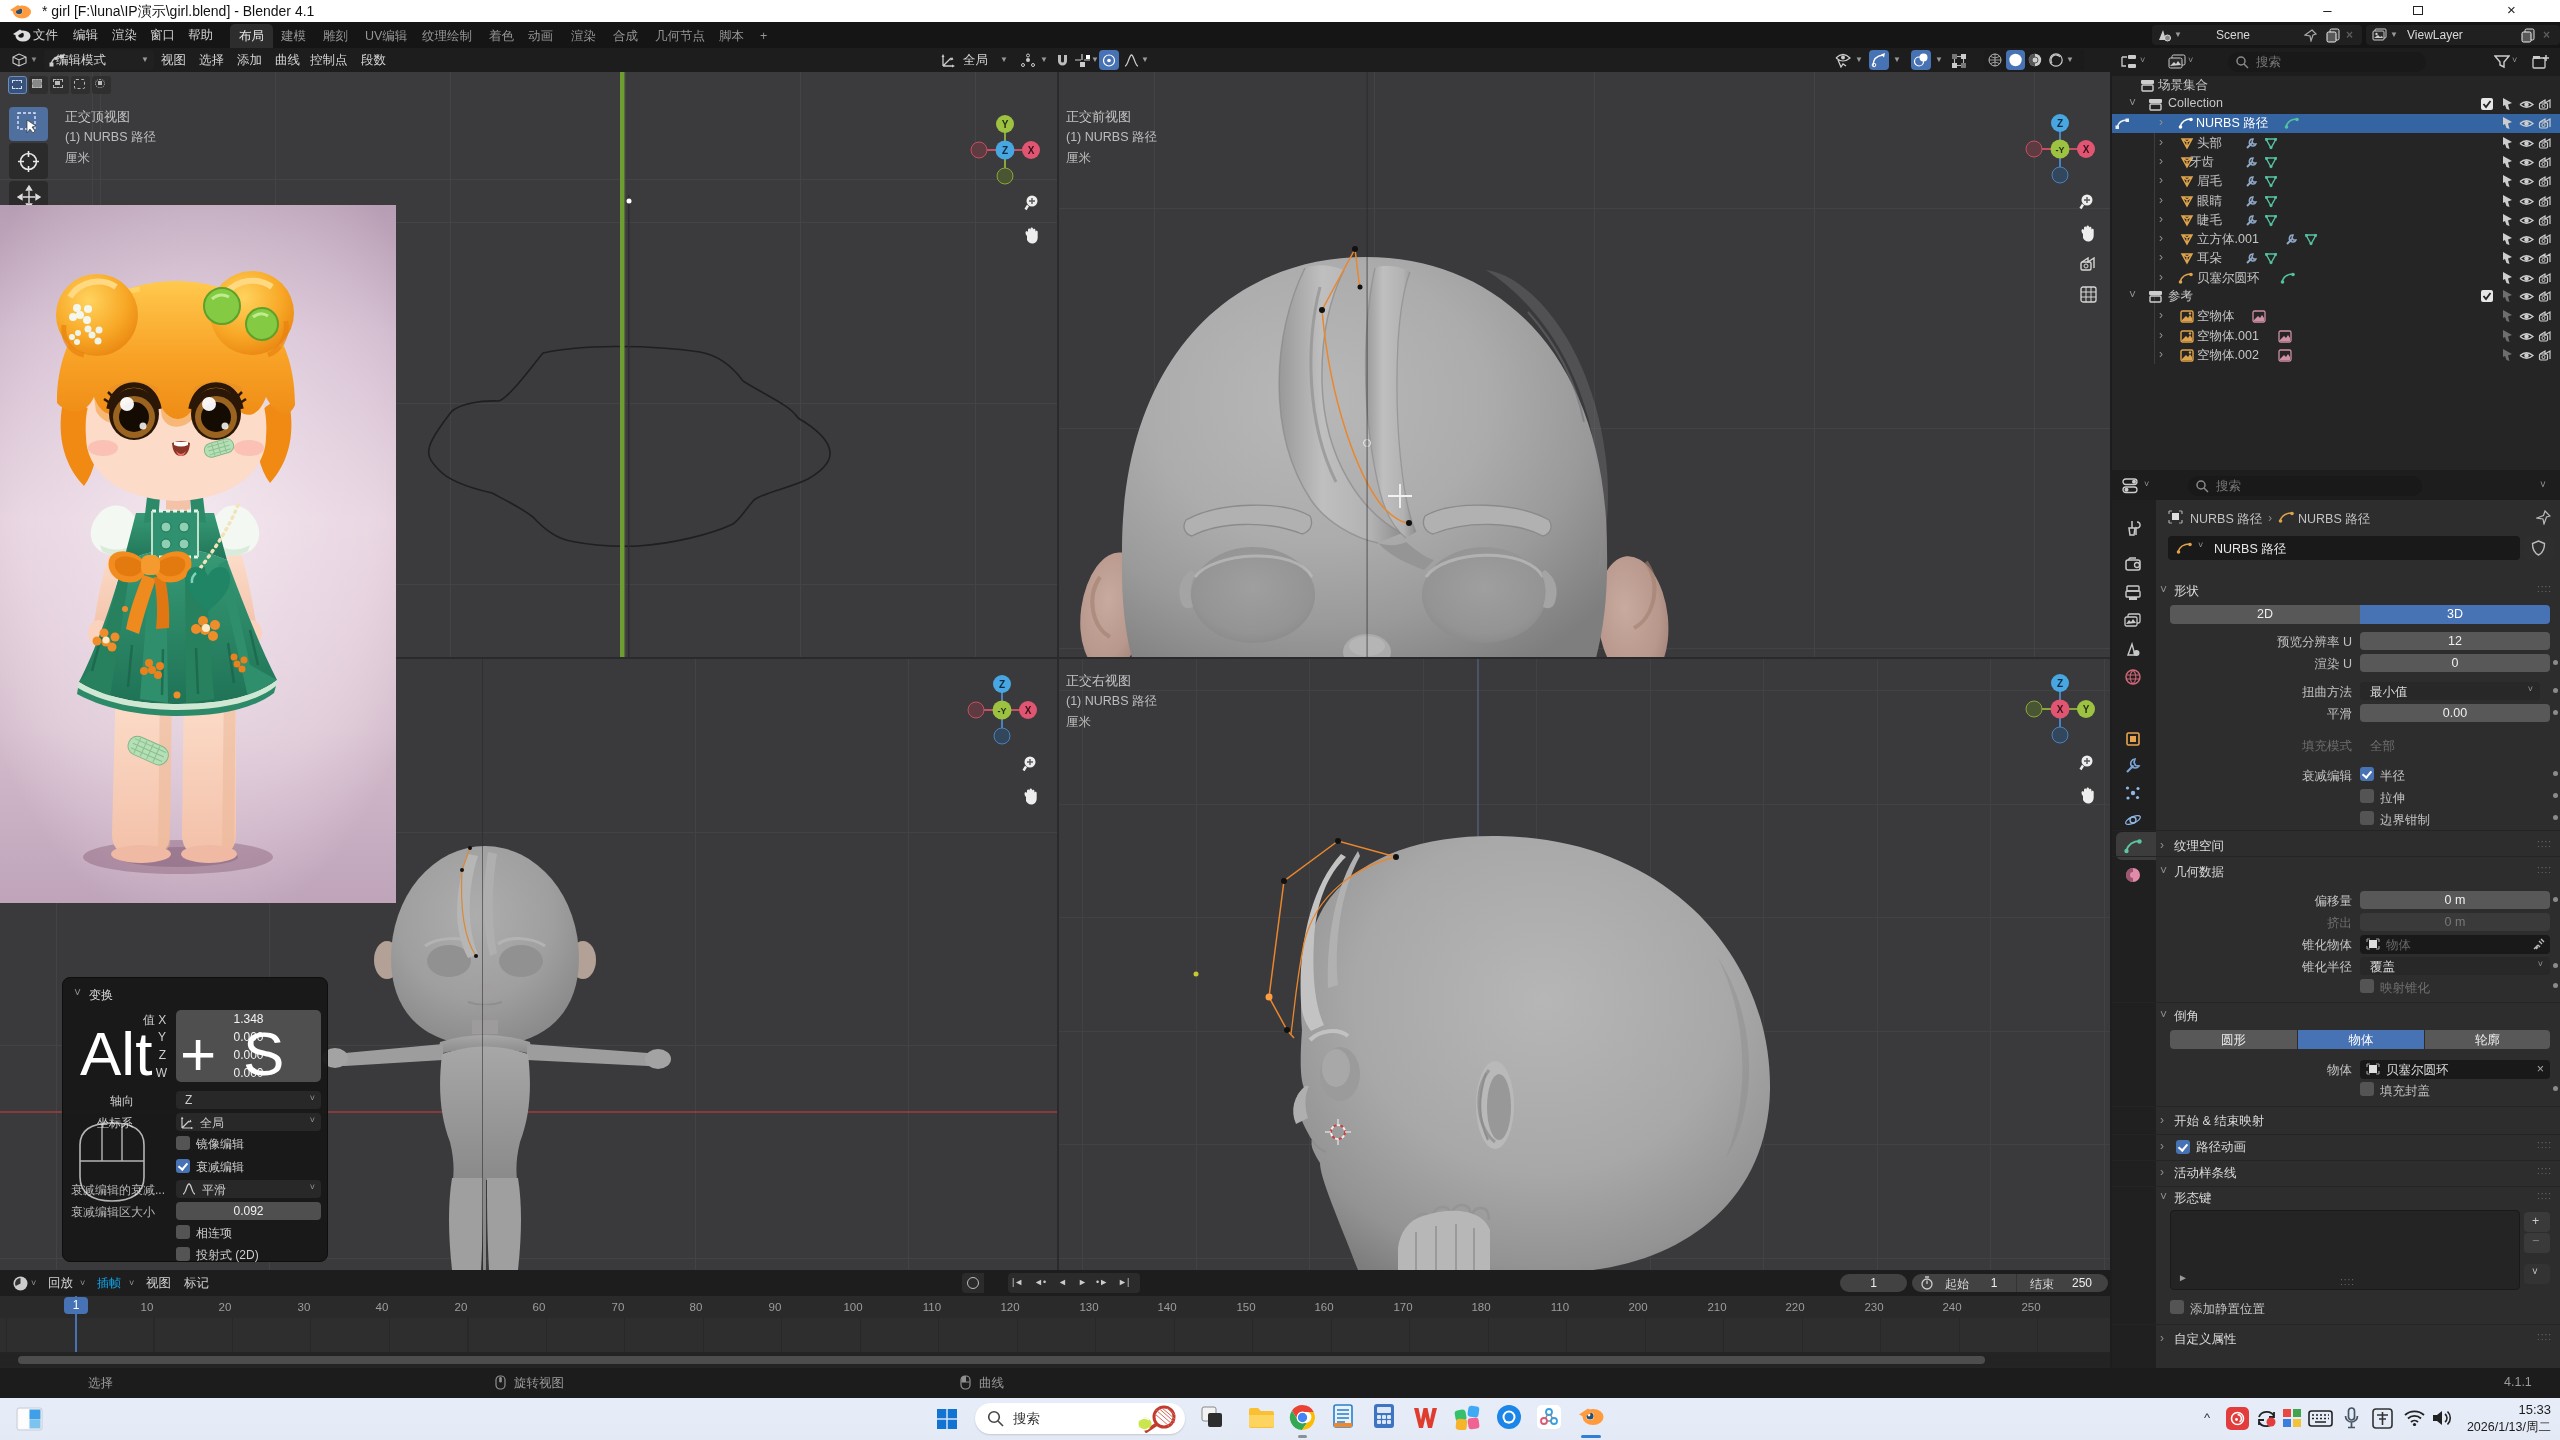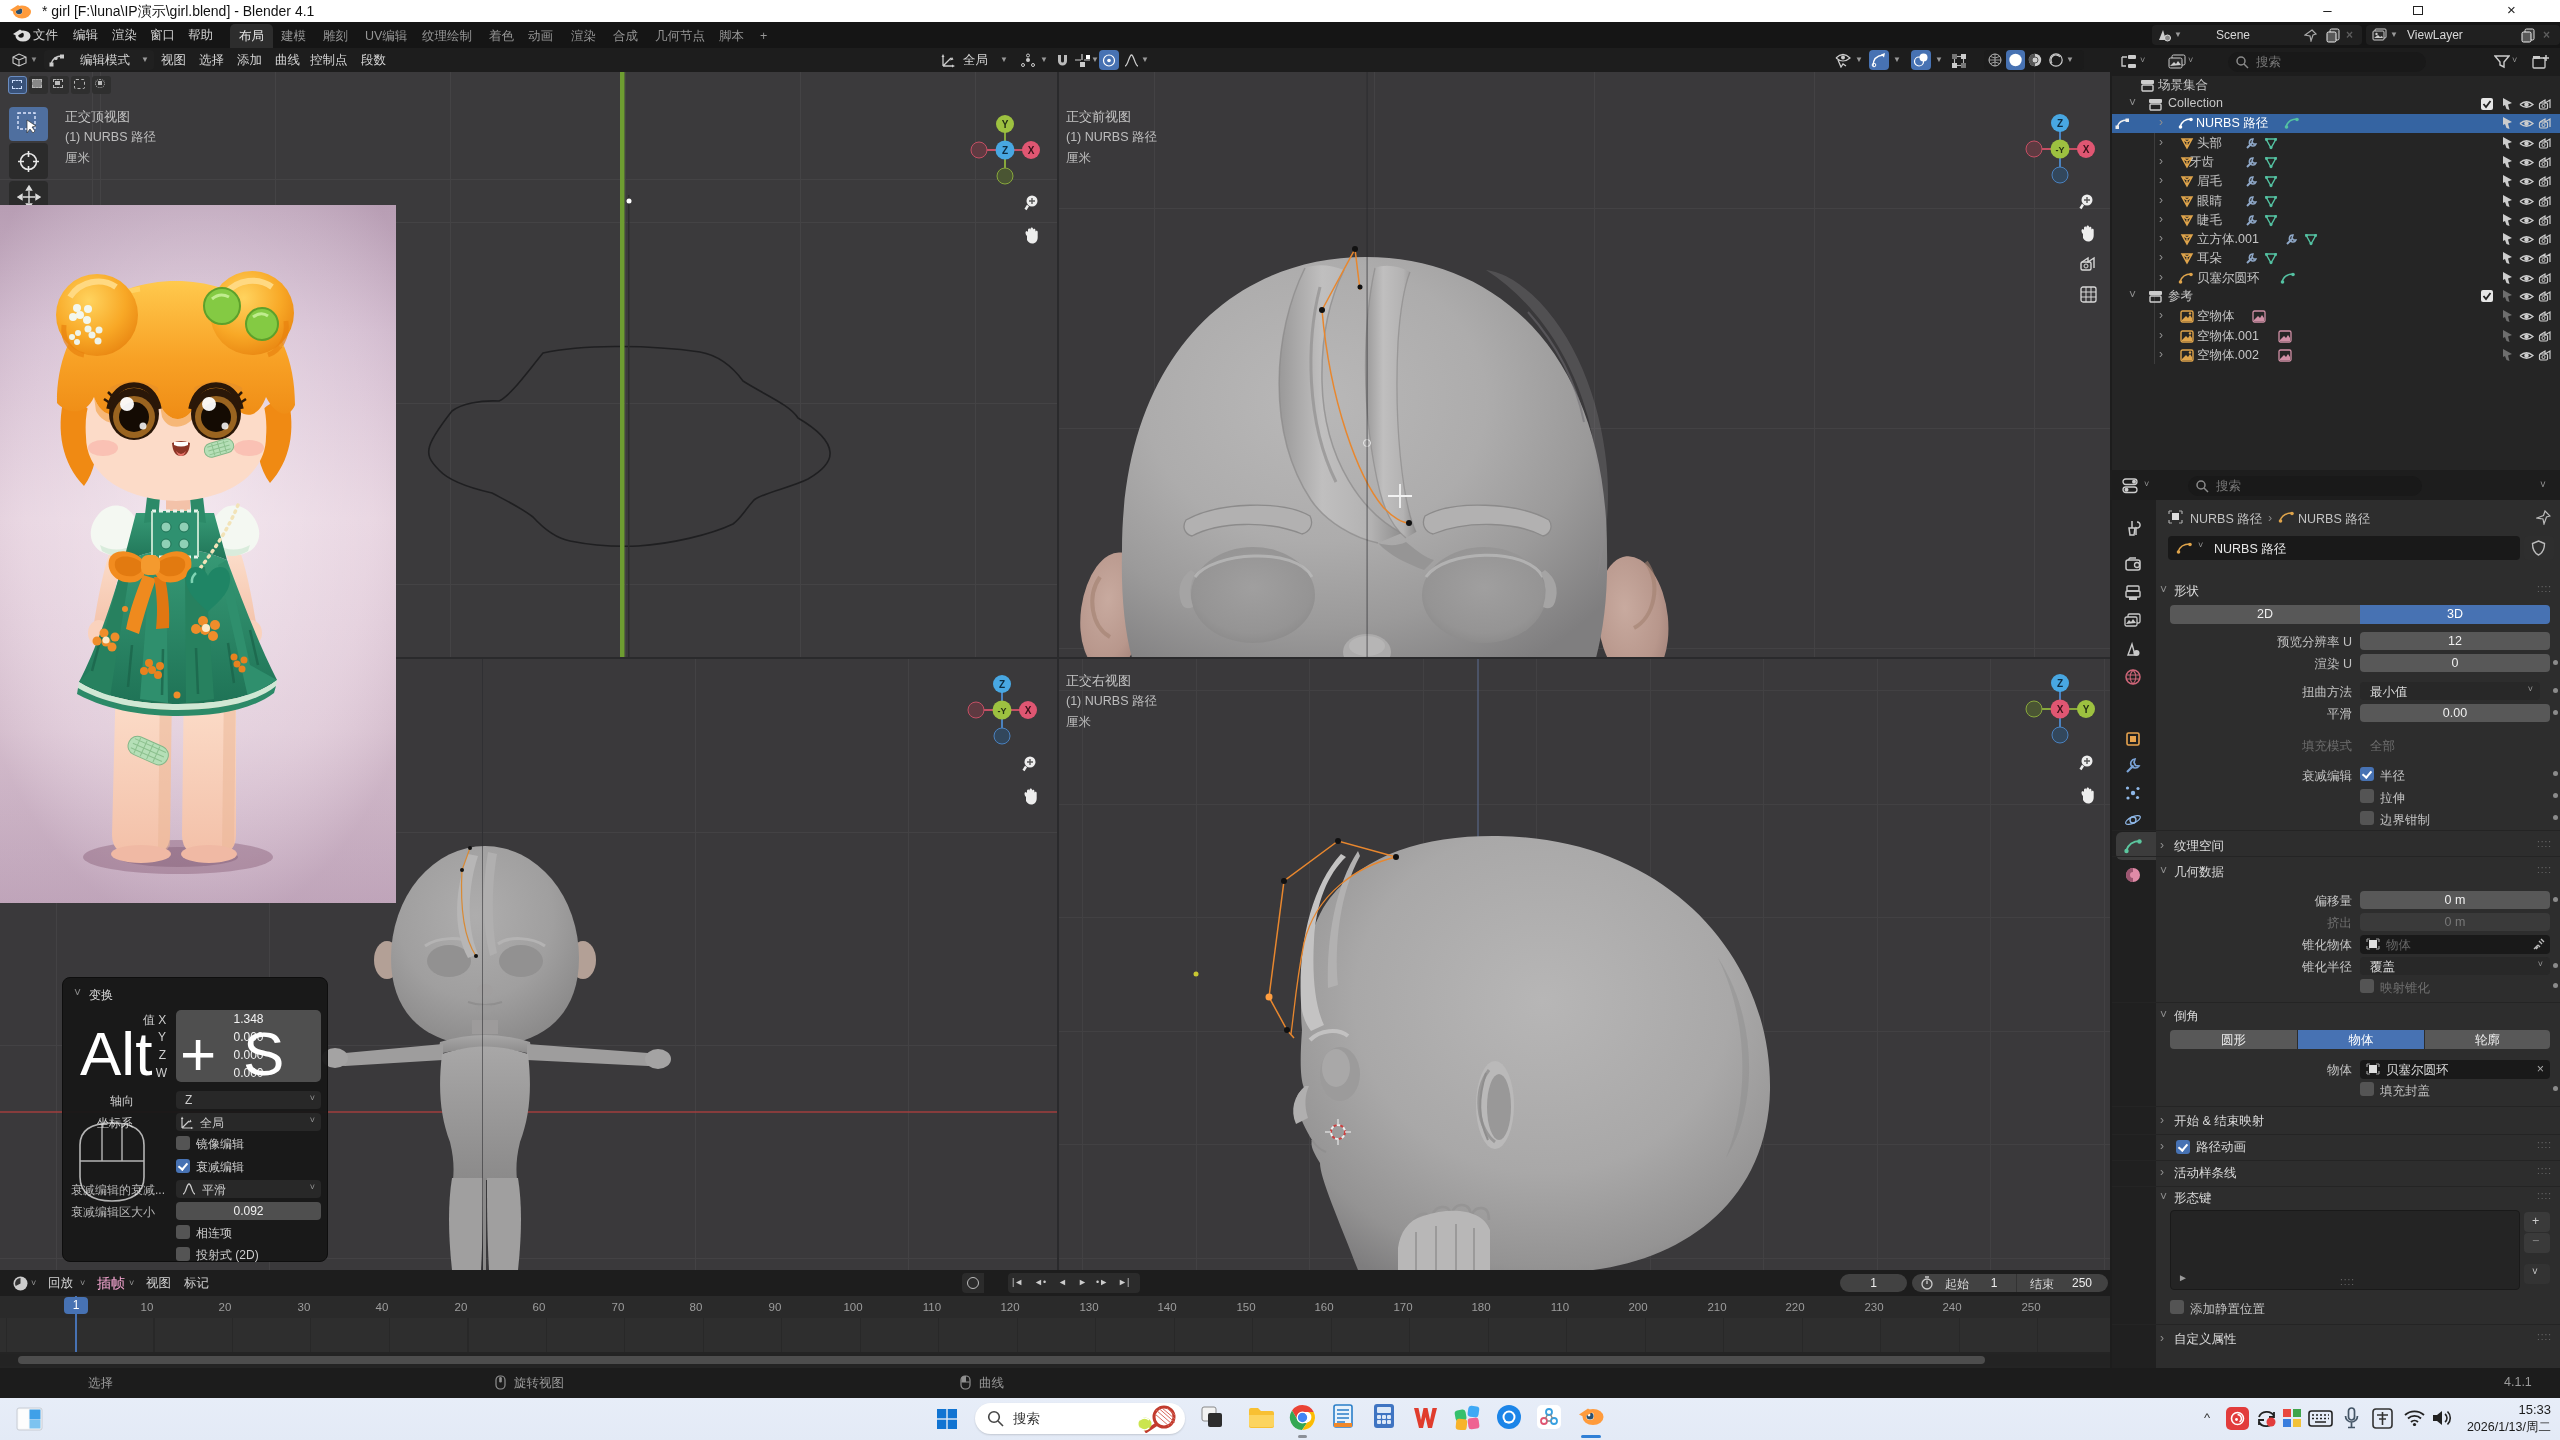--- a/index.html
+++ b/index.html
@@ -658,21 +658,21 @@
         <path d="M2,11 L8,14 L15,11 L15,5 L8,2 L2,5 Z M2,5 L8,8 L15,5 M8,8 L8,14" fill="none" stroke="#ccc" stroke-width="1.1"></path>
       </svg>
   <span class="vh" style="left:30px;color:#888;font-size:8px">▼</span>
   <div class="vh" style="left:44px;width:110px;height:20px;top:2px;background:#202020;border-radius:4px"></div>
   <svg class="abs" style="left:49px;top:5px" width="15" height="14" viewBox="0 0 15 14">
         <path d="M2,11 C4,4 10,3 13,3" fill="none" stroke="#ccc" stroke-width="1.3"></path>
         <rect x="0.5" y="9.5" width="4" height="4" fill="#ccc"></rect>
         <rect x="11" y="1.5" width="4" height="4" fill="#ccc"></rect>
         <circle cx="7" cy="5.5" r="1.6" fill="#ccc"></circle>
       </svg>
-  <span class="vh" style="left:80px">编辑模式</span>
+  <span class="vh" style="left:56px">编辑模式</span>
   <span class="vh" style="left:141px;color:#999;font-size:8px">▼</span>
   <span class="vh" style="left:161px">视图</span>
   <span class="vh" style="left:199px">选择</span>
   <span class="vh" style="left:237px">添加</span>
   <span class="vh" style="left:275px">曲线</span>
   <span class="vh" style="left:310px">控制点</span>
   <span class="vh" style="left:361px">段数</span>
   <svg class="abs" style="left:941px;top:5px" width="16" height="15" viewBox="0 0 16 15">
         <path d="M2,13 L2,3 M2,13 L12,13 M2,13 L10,5" fill="none" stroke="#ccc" stroke-width="1.3"></path>
         <path d="M2,1 L0.5,4 L3.5,4 Z M14,13 L11,11.5 L11,14.5 Z M11,4 L9,7.5 L12.5,6.5 Z" fill="#ccc"></path>
@@ -1418,21 +1418,21 @@
 
 <div class="abs" id="timeline">
 <div class="abs" style="left:0;top:0;width:2110px;height:26px;background:#1d1d1d">
   <svg class="abs" style="left:12px;top:5px" width="17" height="17" viewBox="0 0 17 17">
           <circle cx="8.5" cy="8.5" r="7" fill="#ccc"></circle>
           <path d="M8.5,8.5 L8.5,3 A5.5,5.5 0 0 0 3.7,11 Z" fill="#333"></path>
         </svg>
   <span class="abs" style="left:31px;top:8px;color:#999;font-size:9px">˅</span>
   <span class="abs" style="left:48px;top:5px;color:#d2d2d2;font-size:12.5px">回放</span>
         <span class="abs" style="left:80px;top:8px;color:#999;font-size:9px">˅</span>
-  <span class="abs" style="left:97px;top:5px;color:#f9a8d4;font-size:14px">插帧</span>
+  <span class="abs" style="left:97px;top:5px;color:#0ea5e9;font-size:12px">插帧</span>
         <span class="abs" style="left:129px;top:8px;color:#999;font-size:9px">˅</span>
   <span class="abs" style="left:146px;top:5px;color:#d2d2d2;font-size:12.5px">视图</span>
   <span class="abs" style="left:184px;top:5px;color:#d2d2d2;font-size:12.5px">标记</span>
   <div class="abs" style="left:962px;top:3px;width:22px;height:20px;background:#2b2b2b;border-radius:4px 0 0 4px">
           <div class="abs" style="left:5px;top:4px;width:12px;height:12px;border:1.5px solid #bbb;border-radius:50%"></div>
         </div>
   <div class="abs" style="left:1008px;top:3px;width:132px;height:20px;background:#2b2b2b;border-radius:4px">
     <span class="abs" style="left:4px;top:4px;color:#ccc;font-size:9px">|◄</span>
     <span class="abs" style="left:26px;top:4px;color:#ccc;font-size:9px">◄•</span>
     <span class="abs" style="left:50px;top:4px;color:#ccc;font-size:9px">◄</span>

